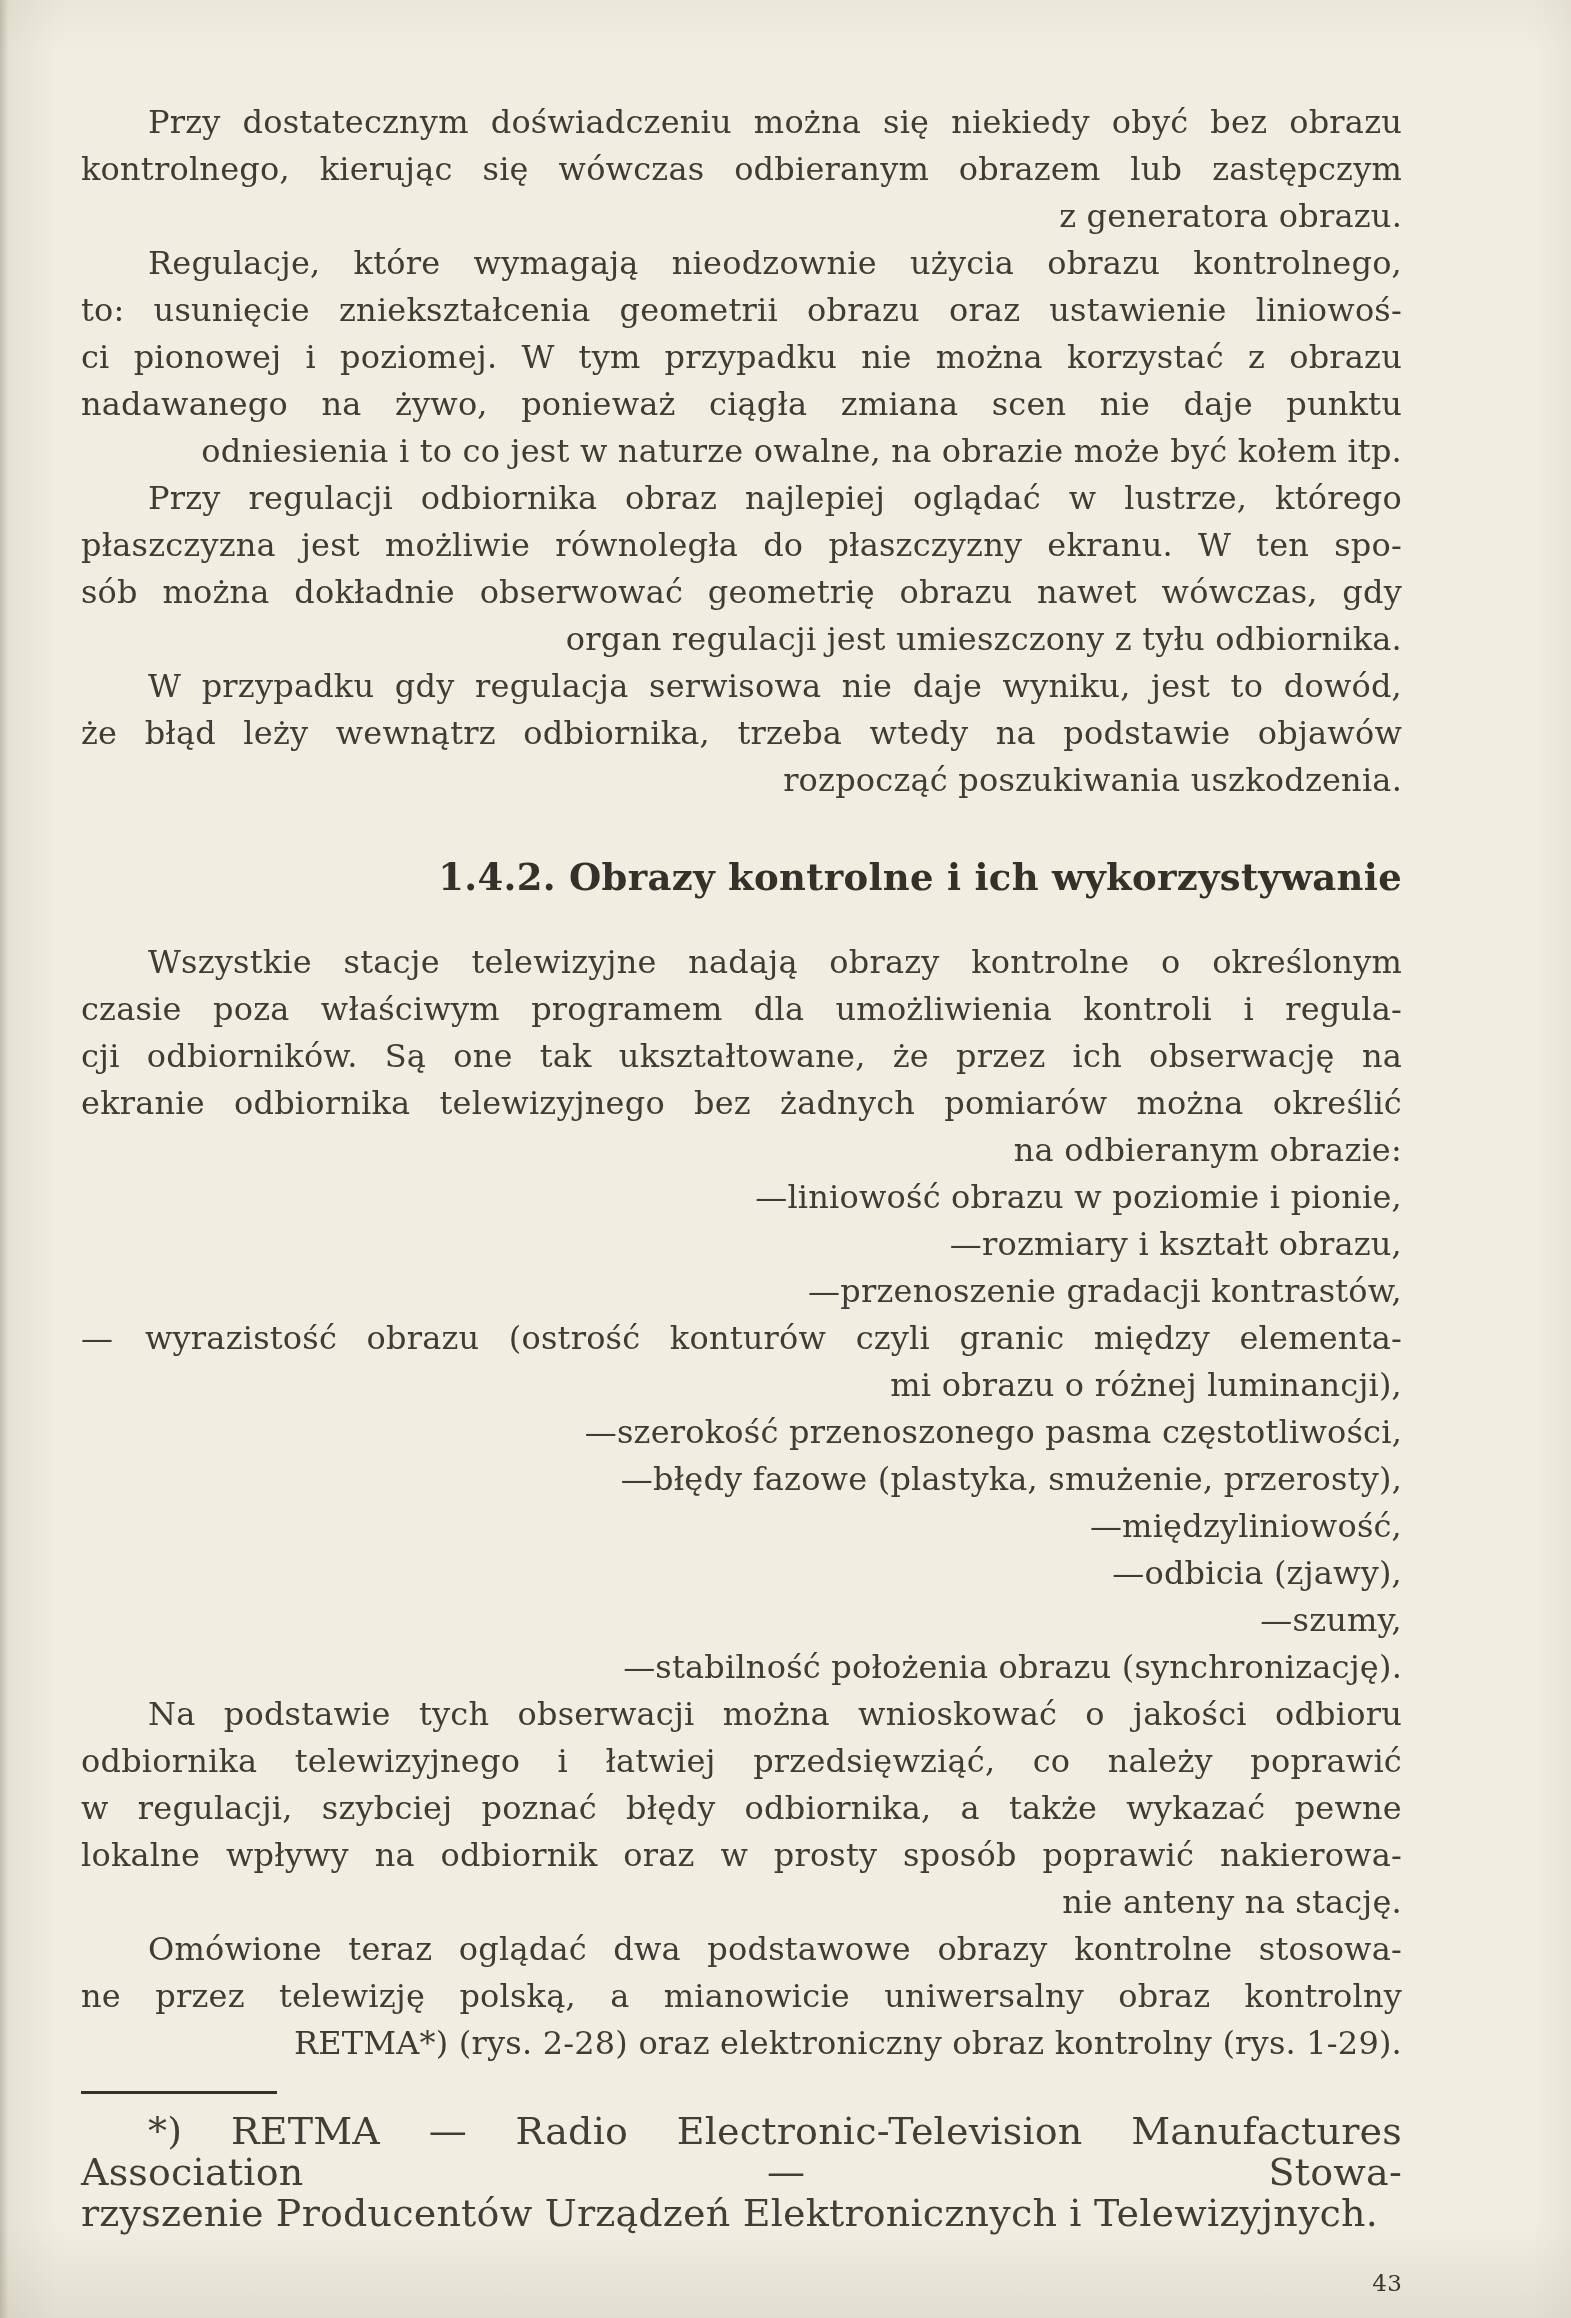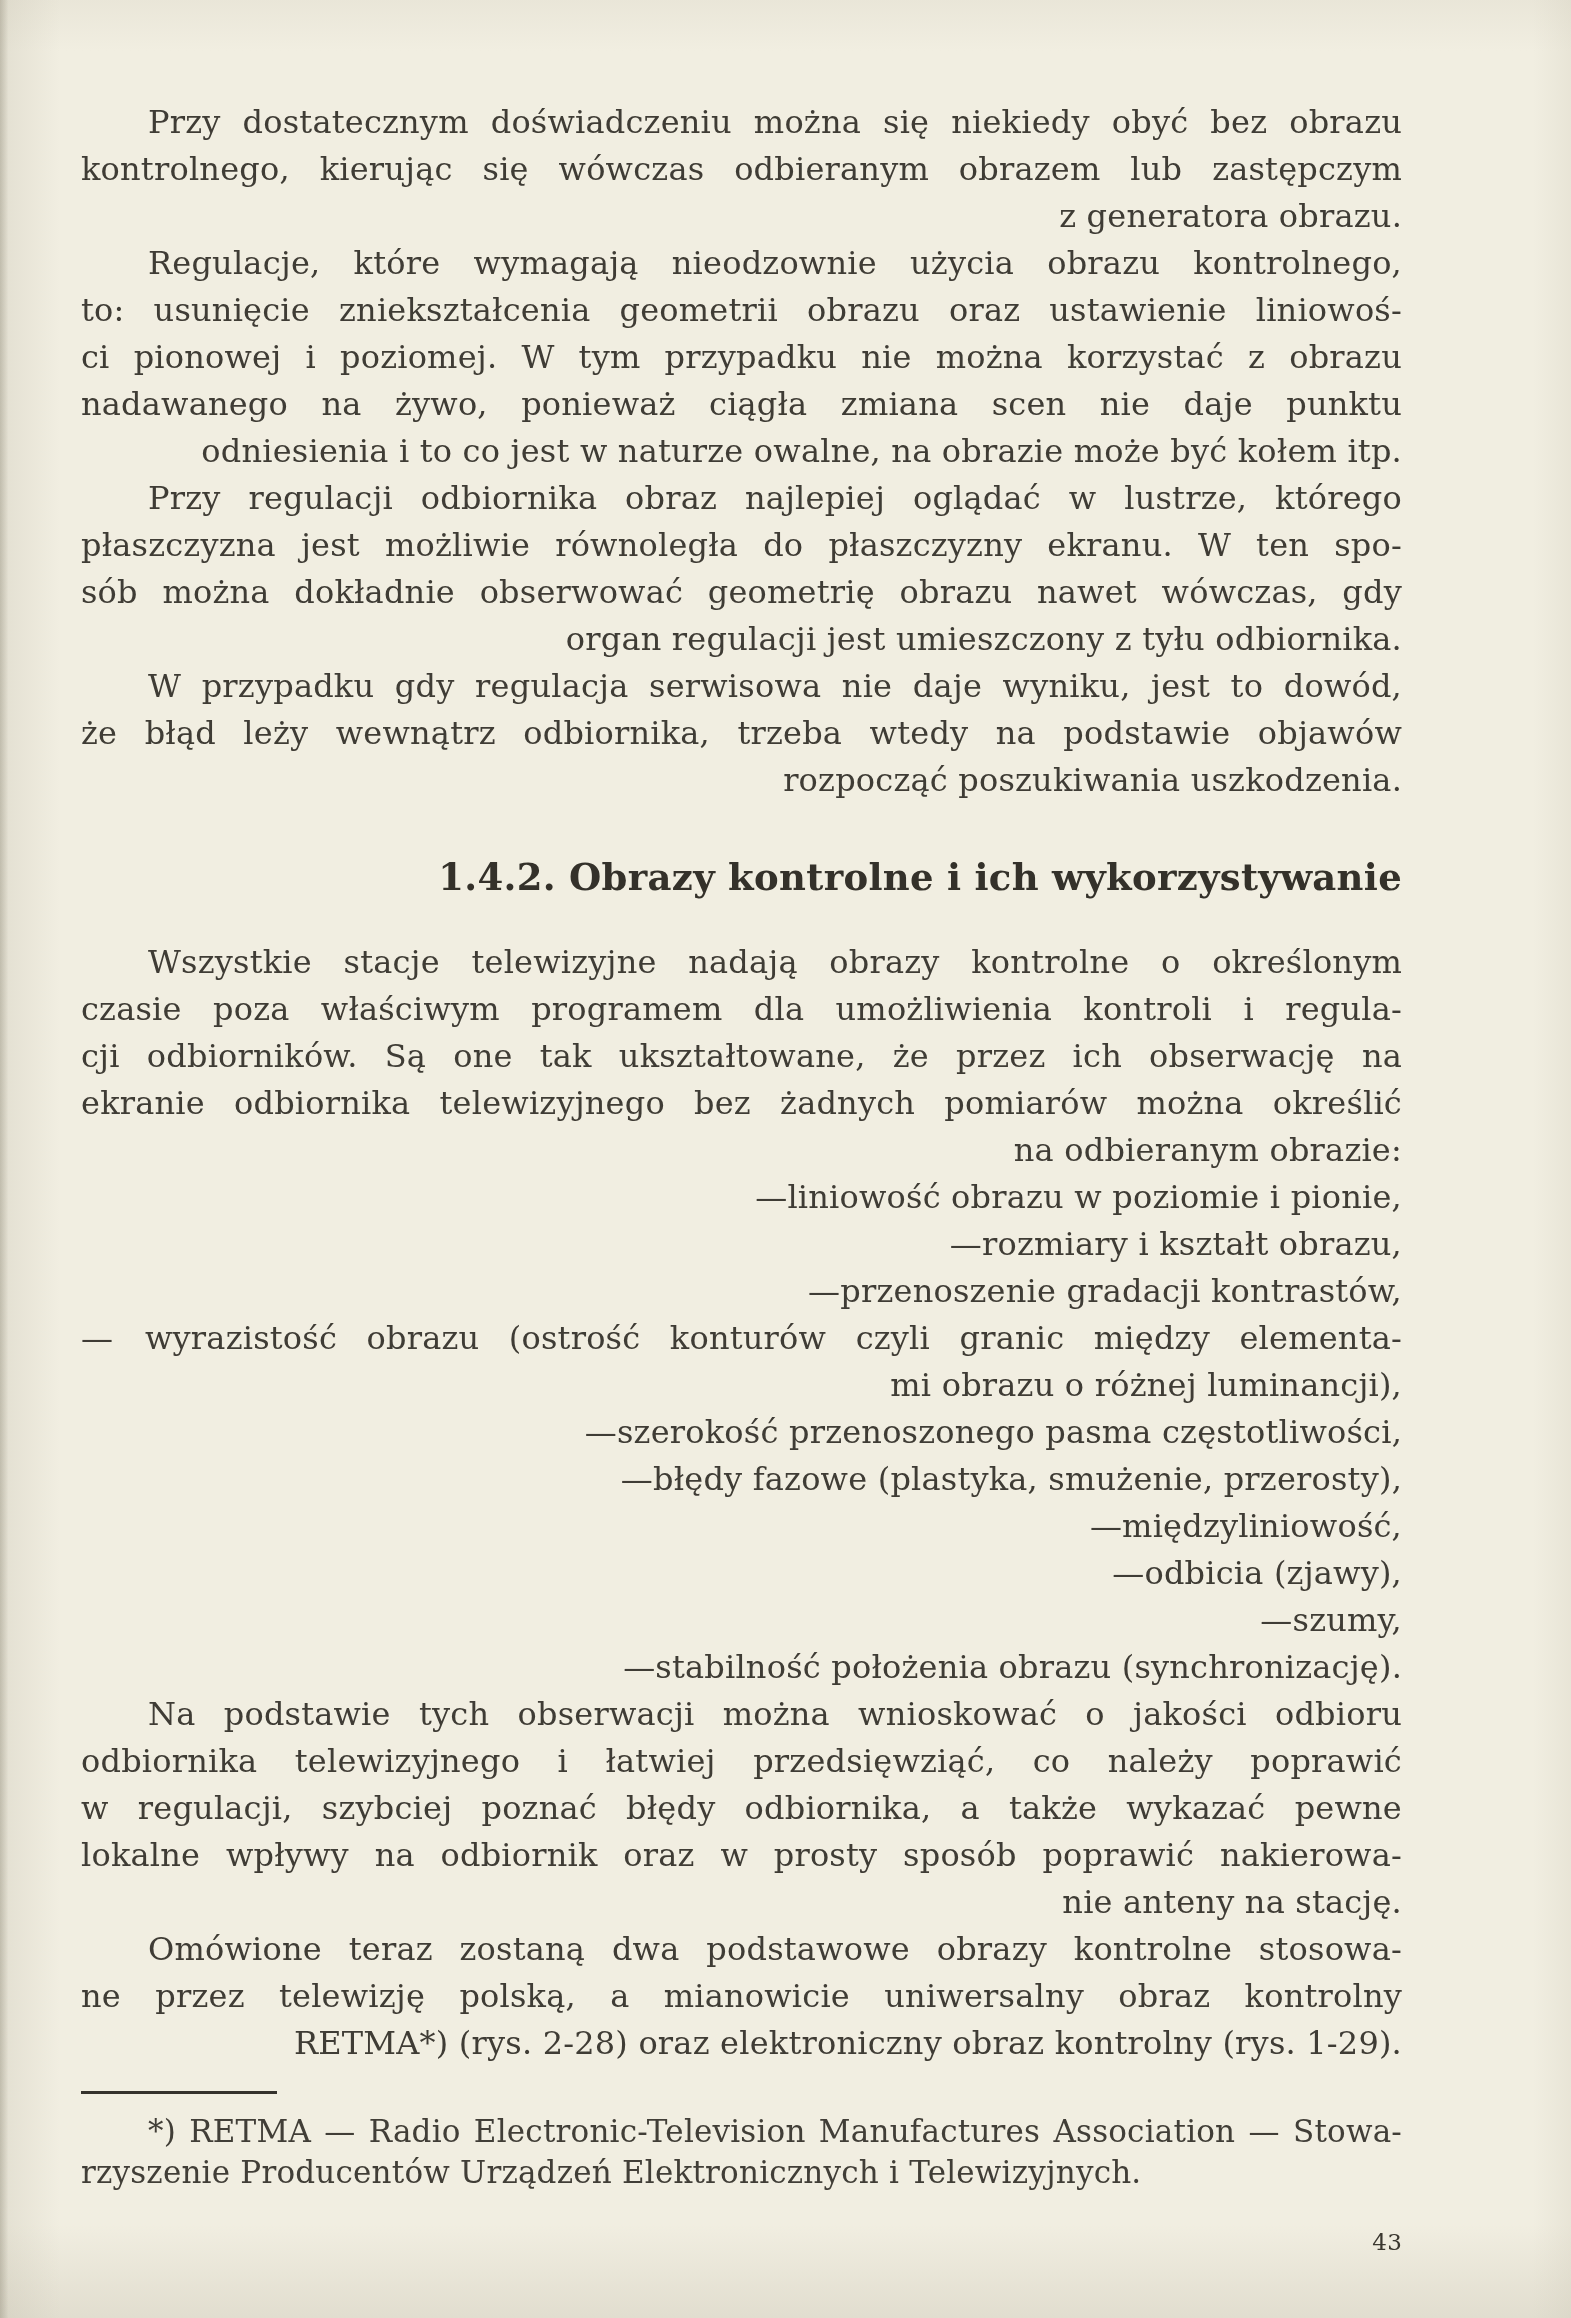--- a/index.html
+++ b/index.html
@@ -30,21 +30,21 @@
     font-weight:700;font-size:37px;line-height:48px;
     margin:49px 0 38px;color:#34312a;letter-spacing:0.3px;
   }
   .li-first .marker{display:inline-block;width:64px;text-indent:0;}
   .li-cont{padding-left:64px;}
   .rule{
     width:196px;height:0;
     border-top:3.4px solid #35322c;
     margin:24px 0 17px;
   }
-  .fn-line{font-size:31px;line-height:41px;color:#413e37;}
+  .fn-line{font-size:38px;line-height:41px;color:#413e37;}
   .fn-first{text-indent:67px;}
   .pagenum{
     text-align:right;font-size:23px;margin-top:25.6px;color:#3a372f;
   }
 </style>
 </head>
 <body>
 
 <div class="page">
   <div class="text">
@@ -79,21 +79,21 @@
         <div class="line li-first"><span class="marker">—</span><span>błędy fazowe (plastyka, smużenie, przerosty),</span></div>
         <div class="line li-first"><span class="marker">—</span><span>międzyliniowość,</span></div>
         <div class="line li-first"><span class="marker">—</span><span>odbicia (zjawy),</span></div>
         <div class="line li-first"><span class="marker">—</span><span>szumy,</span></div>
         <div class="line li-first"><span class="marker">—</span><span>stabilność położenia obrazu (synchronizację).</span></div>
         <div class="line p-first stretch">Na podstawie tych obserwacji można wnioskować o jakości odbioru</div>
         <div class="line stretch">odbiornika telewizyjnego i łatwiej przedsięwziąć, co należy poprawić</div>
         <div class="line stretch">w regulacji, szybciej poznać błędy odbiornika, a także wykazać pewne</div>
         <div class="line stretch">lokalne wpływy na odbiornik oraz w prosty sposób poprawić nakierowa-</div>
         <div class="line">nie anteny na stację.</div>
-        <div class="line p-first stretch">Omówione teraz zostaną dwa podstawowe obrazy kontrolne stosowa-</div>
+        <div class="line p-first stretch">Omówione teraz oglądać dwa podstawowe obrazy kontrolne stosowa-</div>
         <div class="line stretch">ne przez telewizję polską, a mianowicie uniwersalny obraz kontrolny</div>
         <div class="line">RETMA*) (rys. 2-28) oraz elektroniczny obraz kontrolny (rys. 1-29).</div>
       </div>
 
     <div class="rule"></div>
     <div class="fn-line fn-first stretch">*) RETMA — Radio Electronic-Television Manufactures Association — Stowa-</div>
     <div class="fn-line">rzyszenie Producentów Urządzeń Elektronicznych i Telewizyjnych.</div>
 
     <div class="pagenum">43</div>
   </div>

